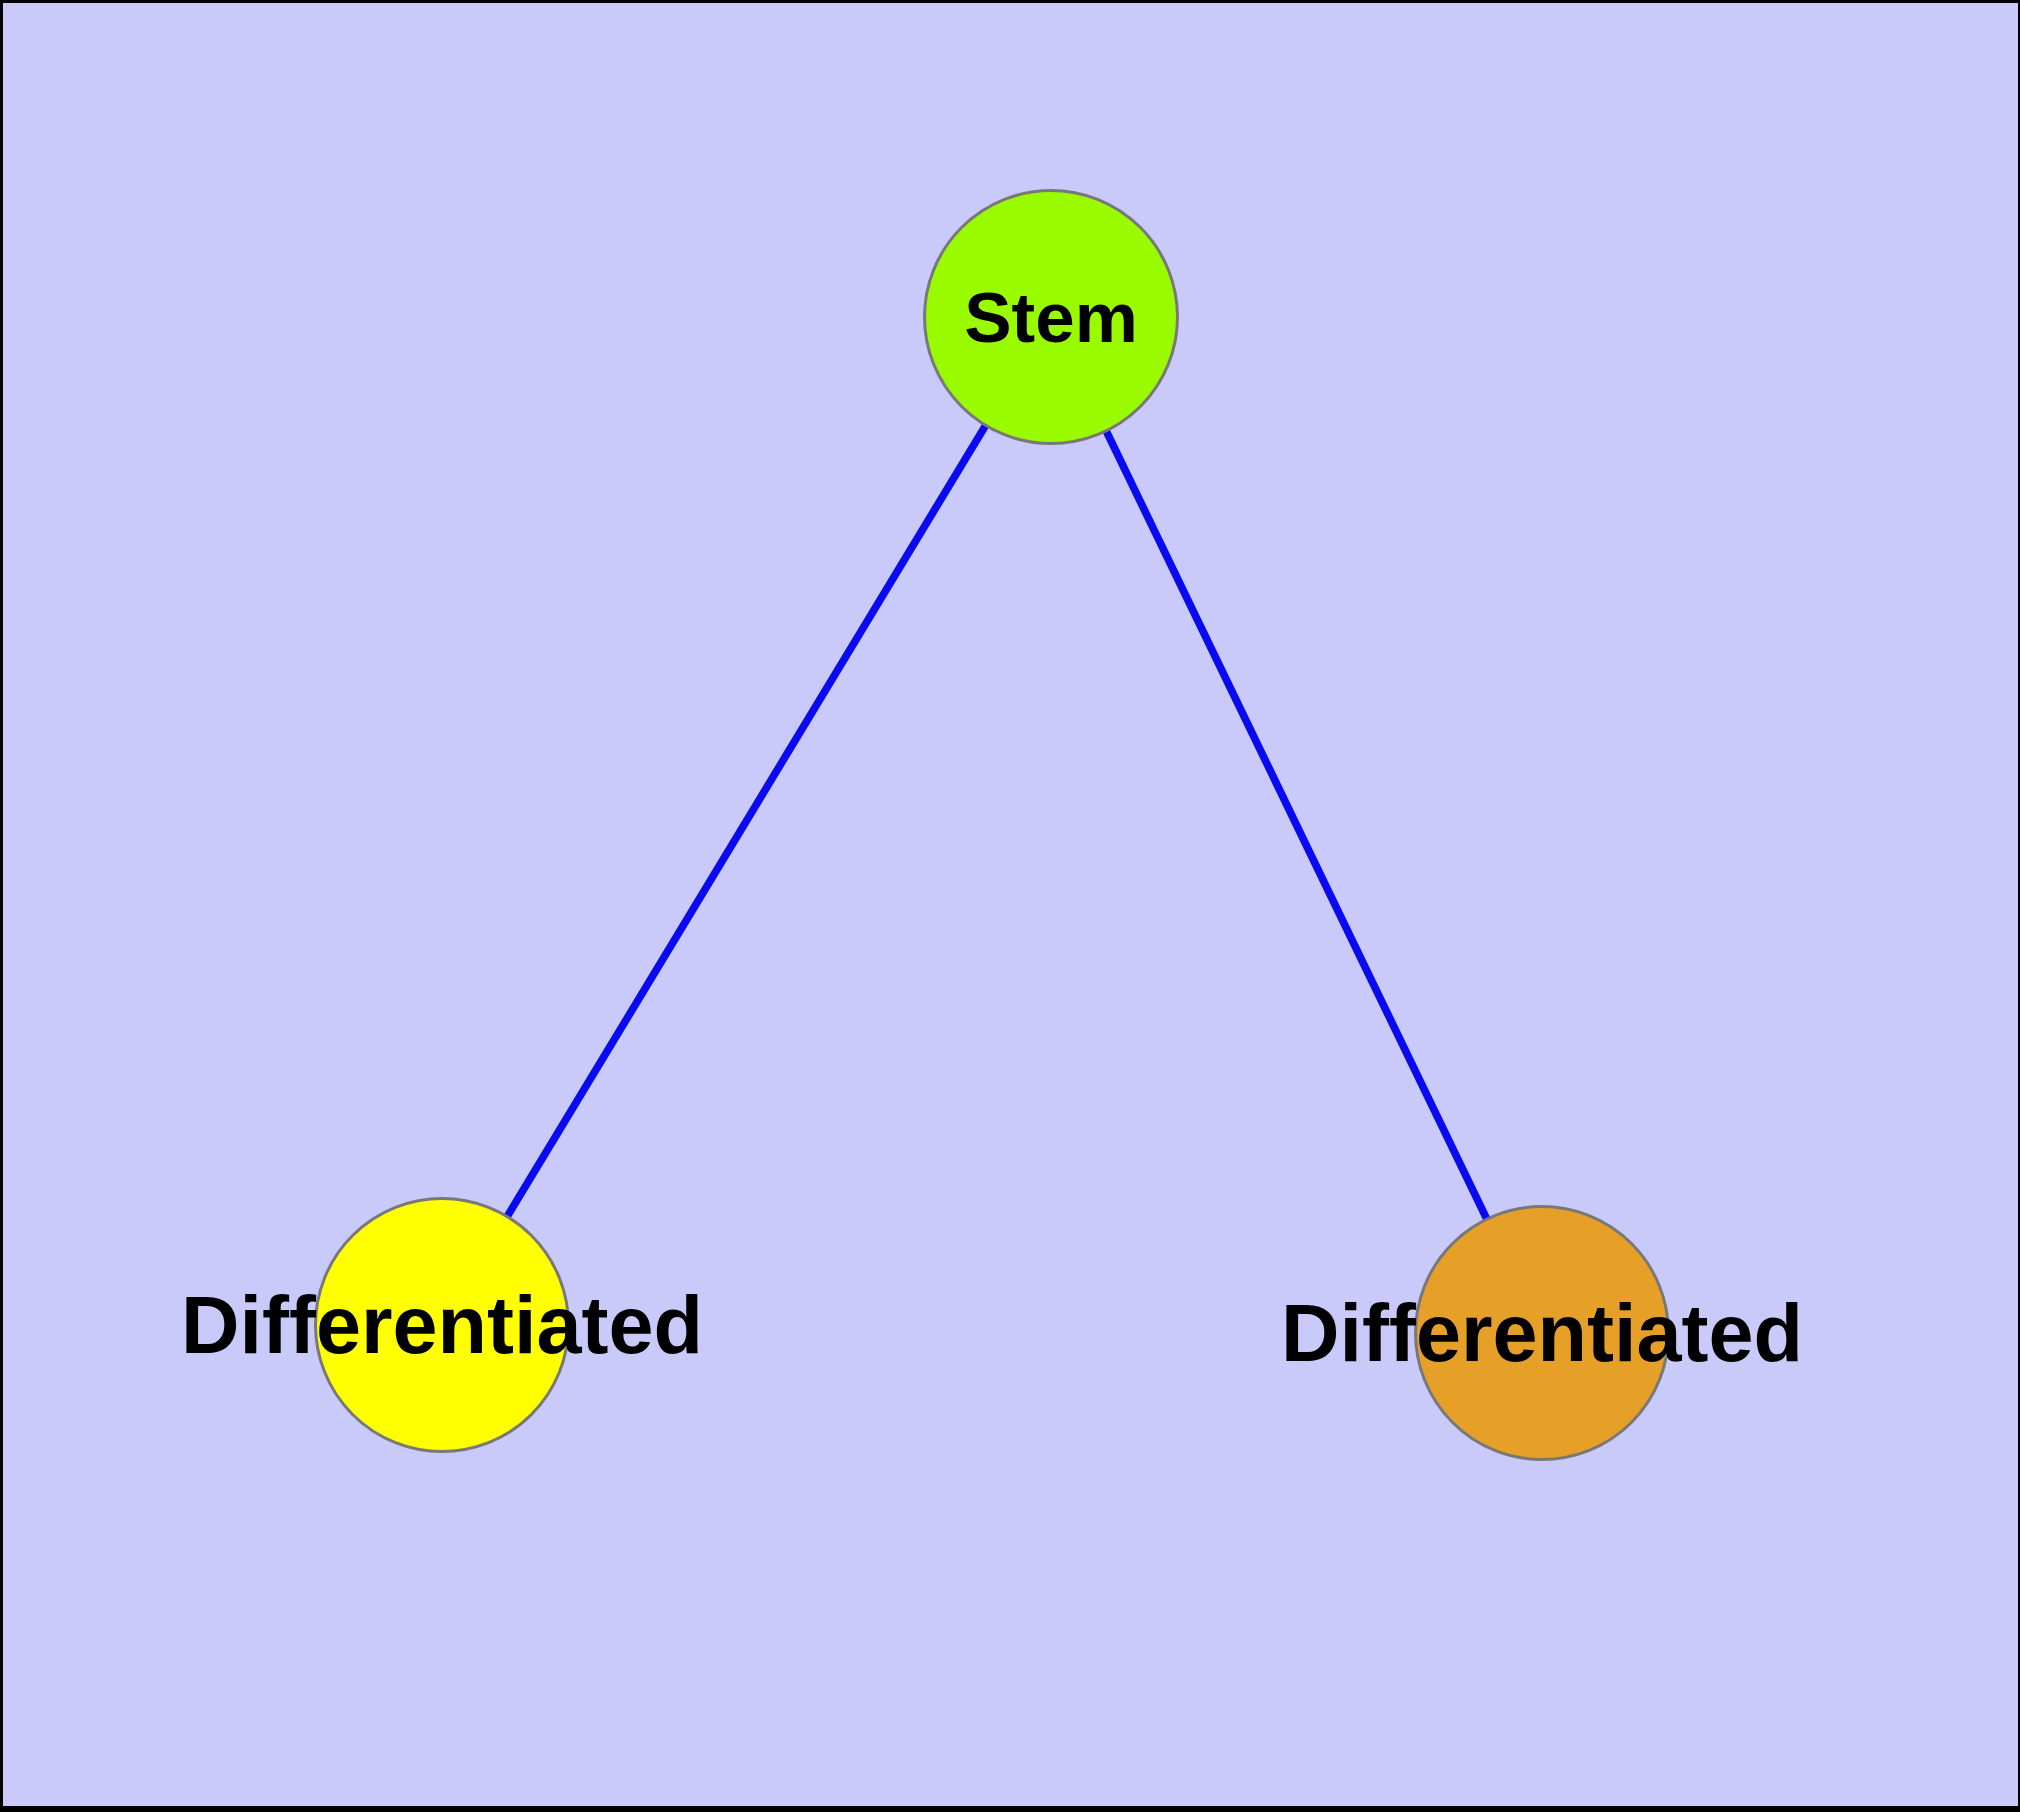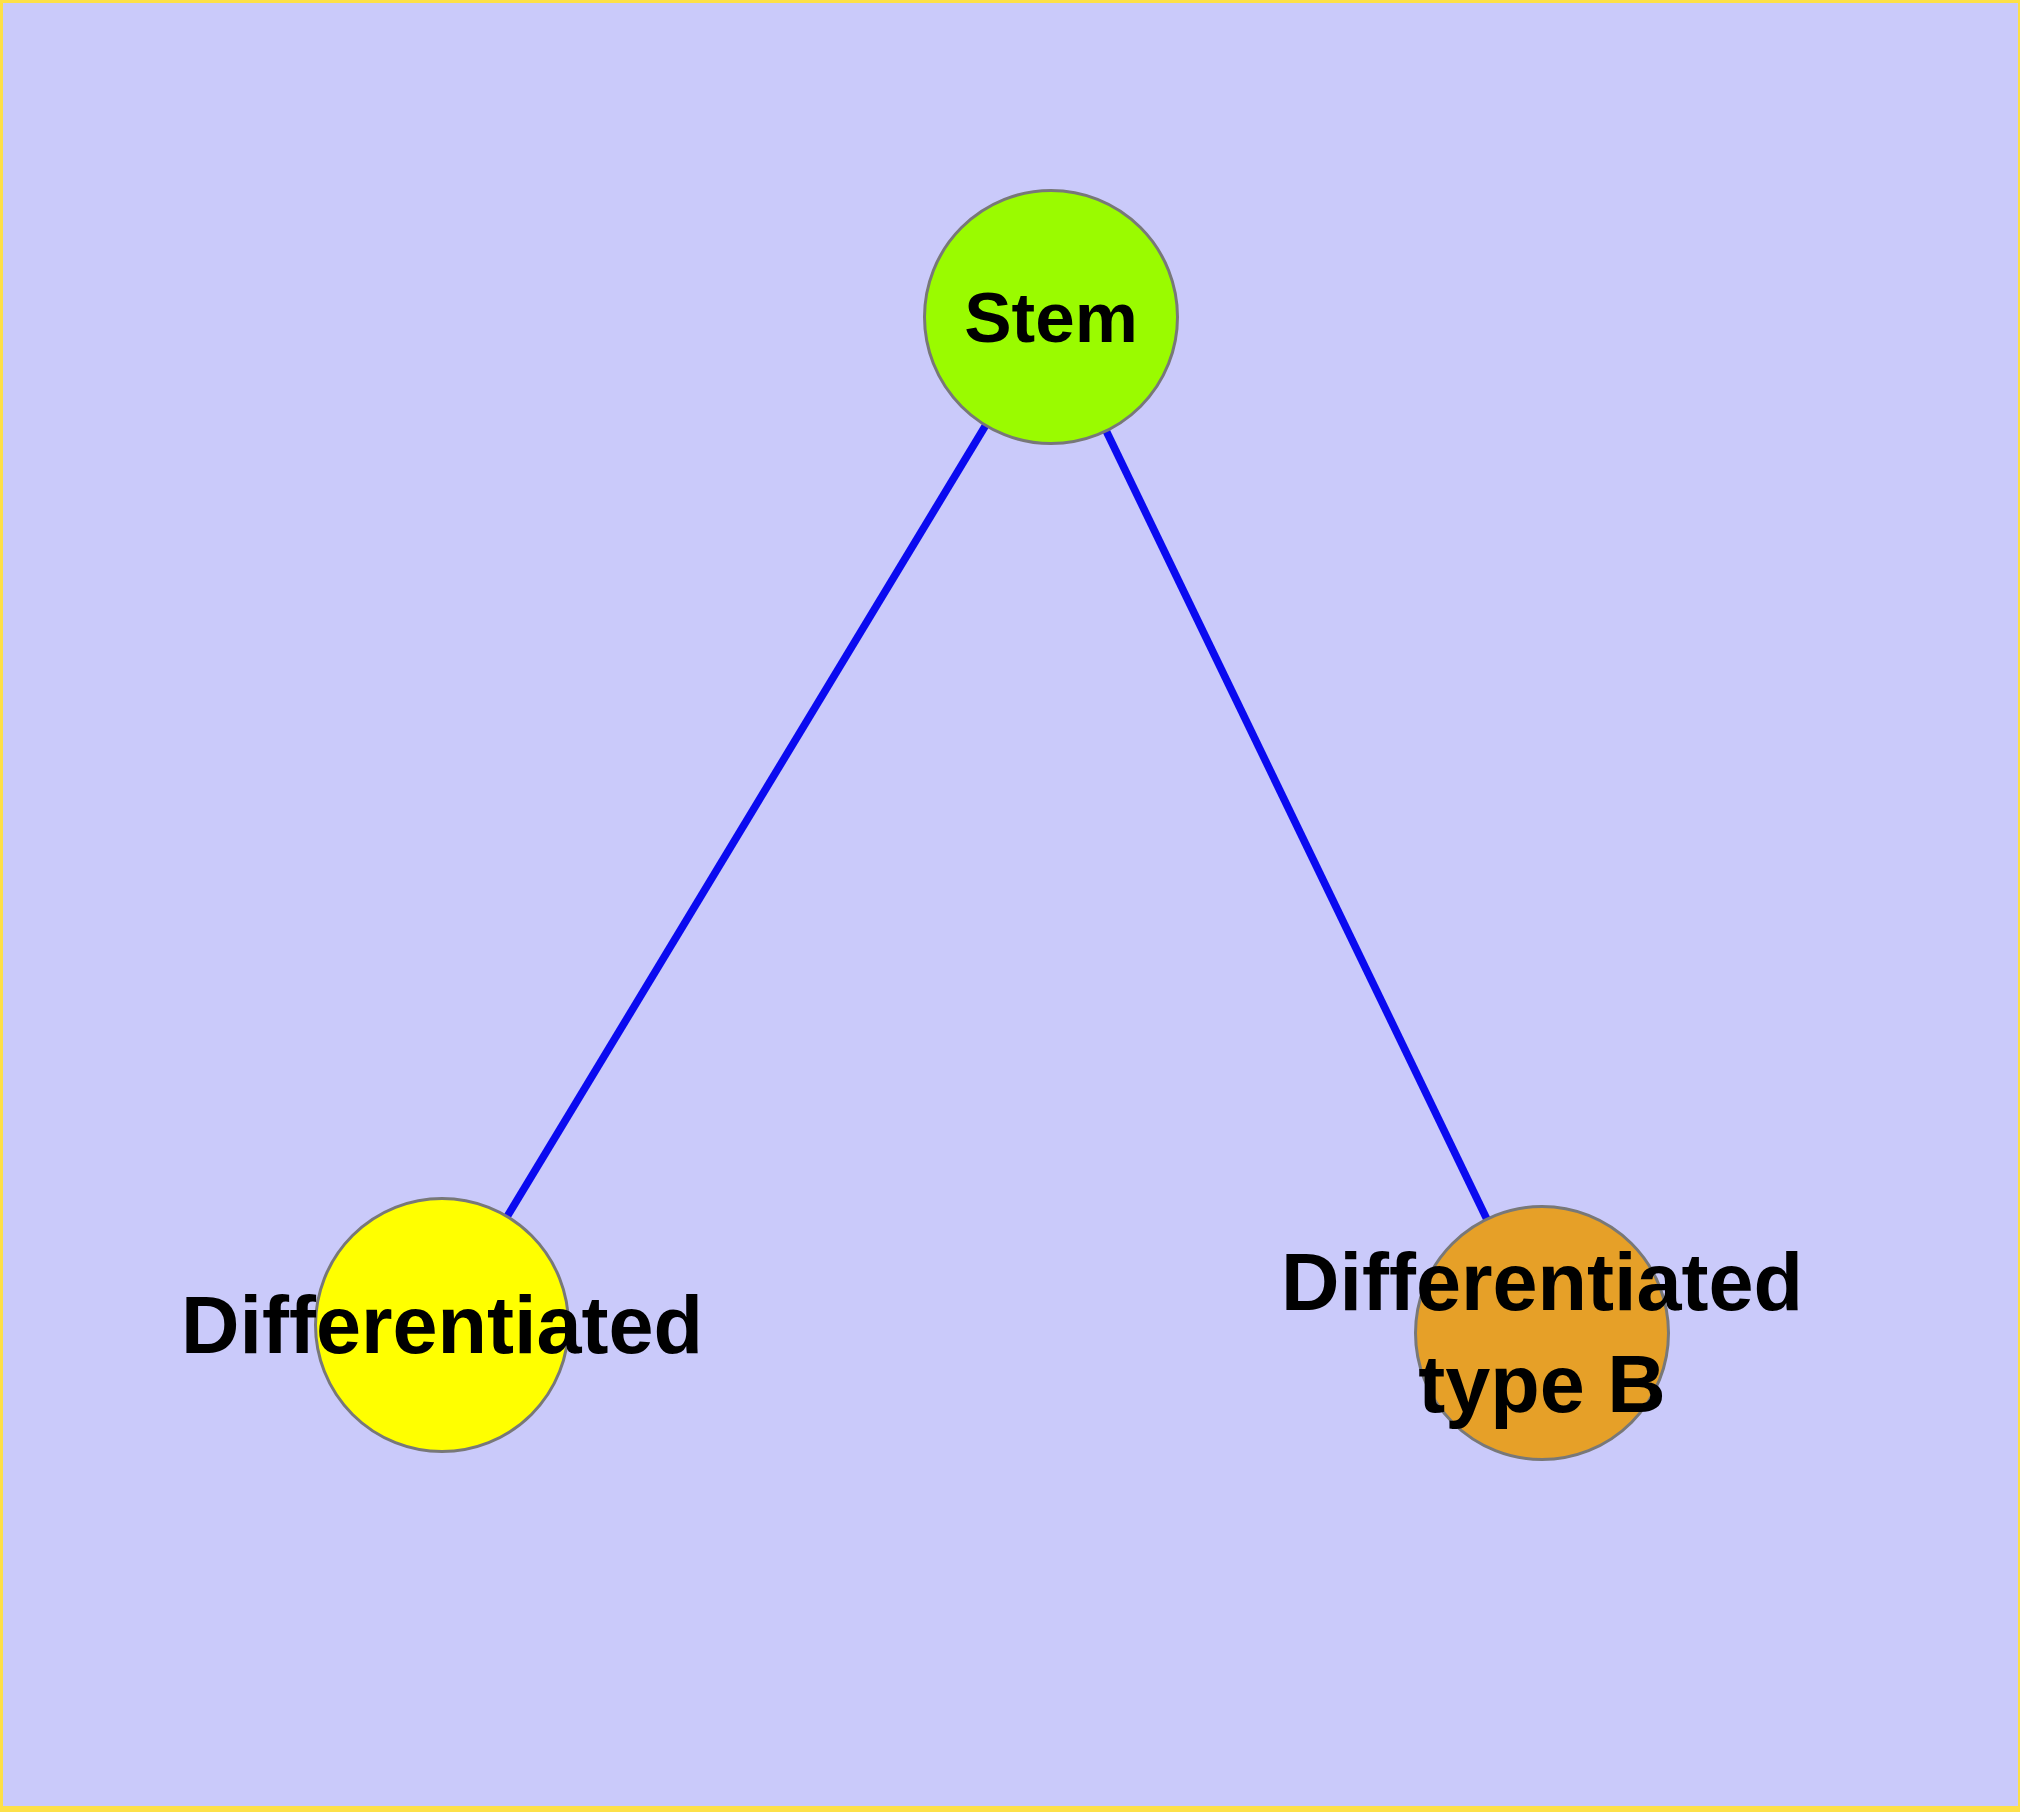--- a/index.html
+++ b/index.html
@@ -5,21 +5,21 @@
   html, body {
     margin: 0;
     padding: 0;
     background: #ffffff;
     font-family: "Liberation Sans", sans-serif;
   }
   .viewport {
     position: relative;
     width: 2021px;
     height: 1812px;
-    background: #fde047;
+    background: #000000;
     overflow: hidden;
   }
   .panel {
     position: absolute;
     left: 2.5px;
     top: 2.5px;
     right: 3.4px;
     bottom: 6px;
     background: #cacafa; 
   }
@@ -87,17 +87,16 @@
 
   <div class="node node-type-a" style="background-color: rgb(255, 255, 0);">
     <span class="node-label">
       <span class="label-line">Differentiated</span>
     </span>
   </div>
 
   <div class="node node-type-b" style="background-color: rgb(230, 160, 40);">
     <span class="node-label">
       <span class="label-line">Differentiated</span>
-      <span class="label-line">type B</span>
     </span>
   </div>
 </div>
 
 
 </body></html>

